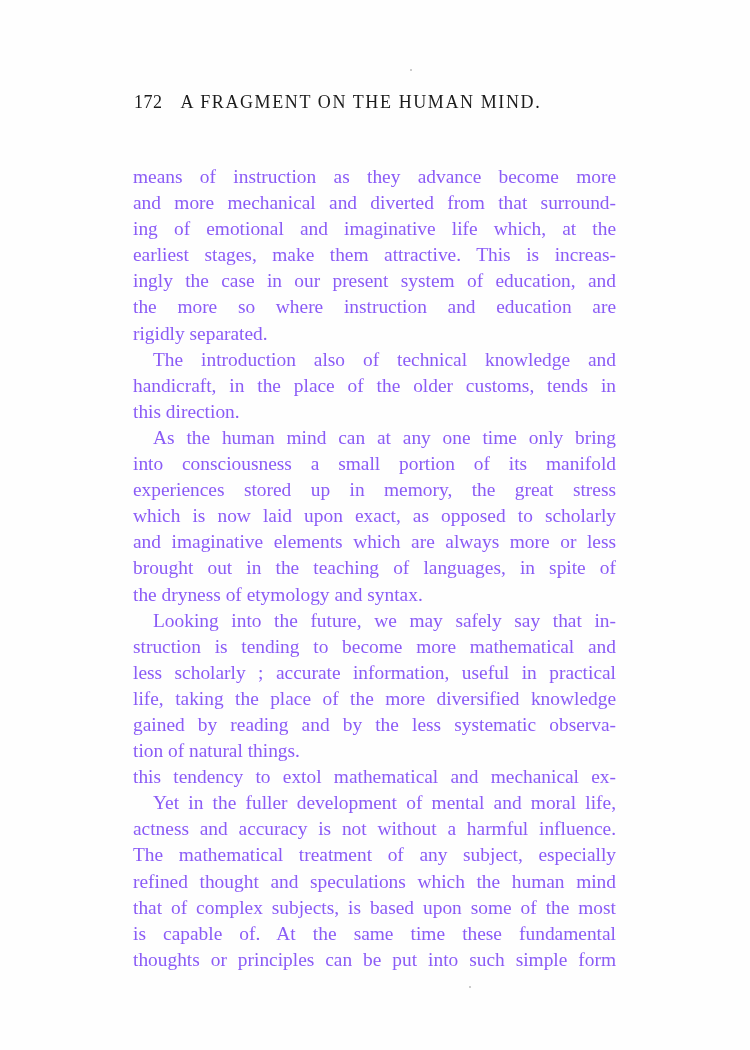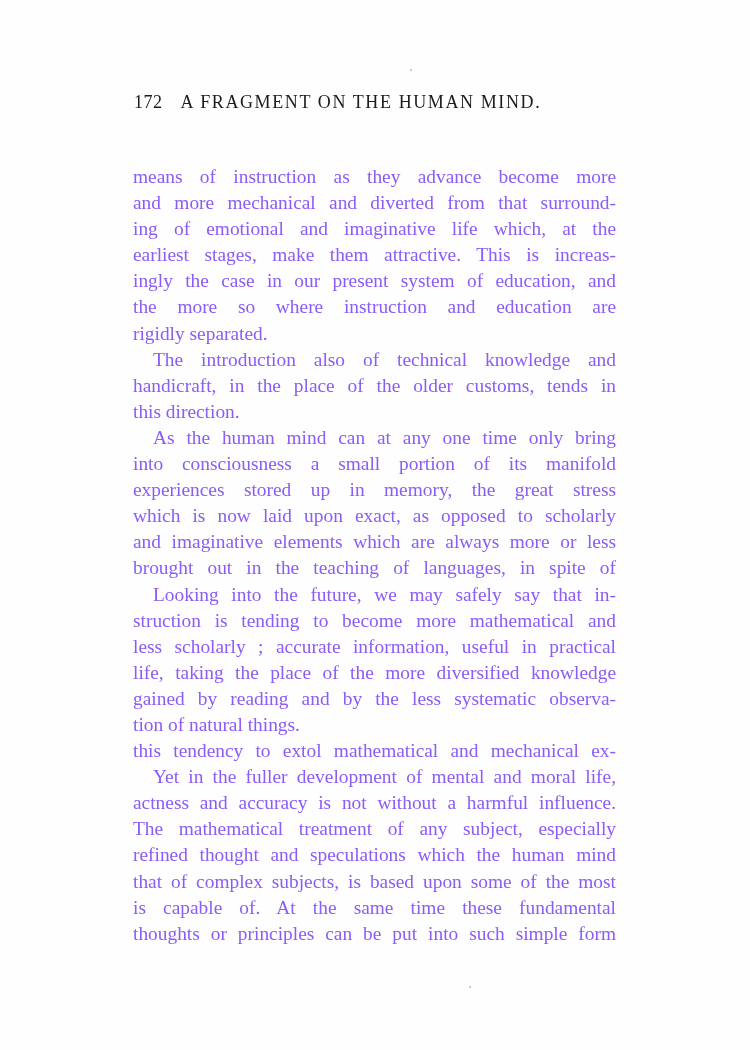--- a/index.html
+++ b/index.html
@@ -101,20 +101,21 @@
         <span class="line">handicraft, in the place of the older customs, tends in</span>
         <span class="line last">this direction.</span>
       </div>
       <div class="para">
         <span class="line indent">As the human mind can at any one time only bring</span>
         <span class="line">into consciousness a small portion of its manifold</span>
         <span class="line">experiences stored up in memory, the great stress</span>
         <span class="line">which is now laid upon exact, as opposed to scholarly</span>
         <span class="line">and imaginative elements which are always more or less</span>
         <span class="line">brought out in the teaching of languages, in spite of</span>
+        <span class="line last">the dryness of etymology and syntax.</span>
       </div>
       <div class="para">
         <span class="line indent">Looking into the future, we may safely say that in-</span>
         <span class="line">struction is tending to become more mathematical and</span>
         <span class="line">less scholarly ; accurate information, useful in practical</span>
         <span class="line">life, taking the place of the more diversified knowledge</span>
         <span class="line">gained by reading and by the less systematic observa-</span>
         <span class="line last">tion of natural things.</span>
       </div>
       <div class="para">

